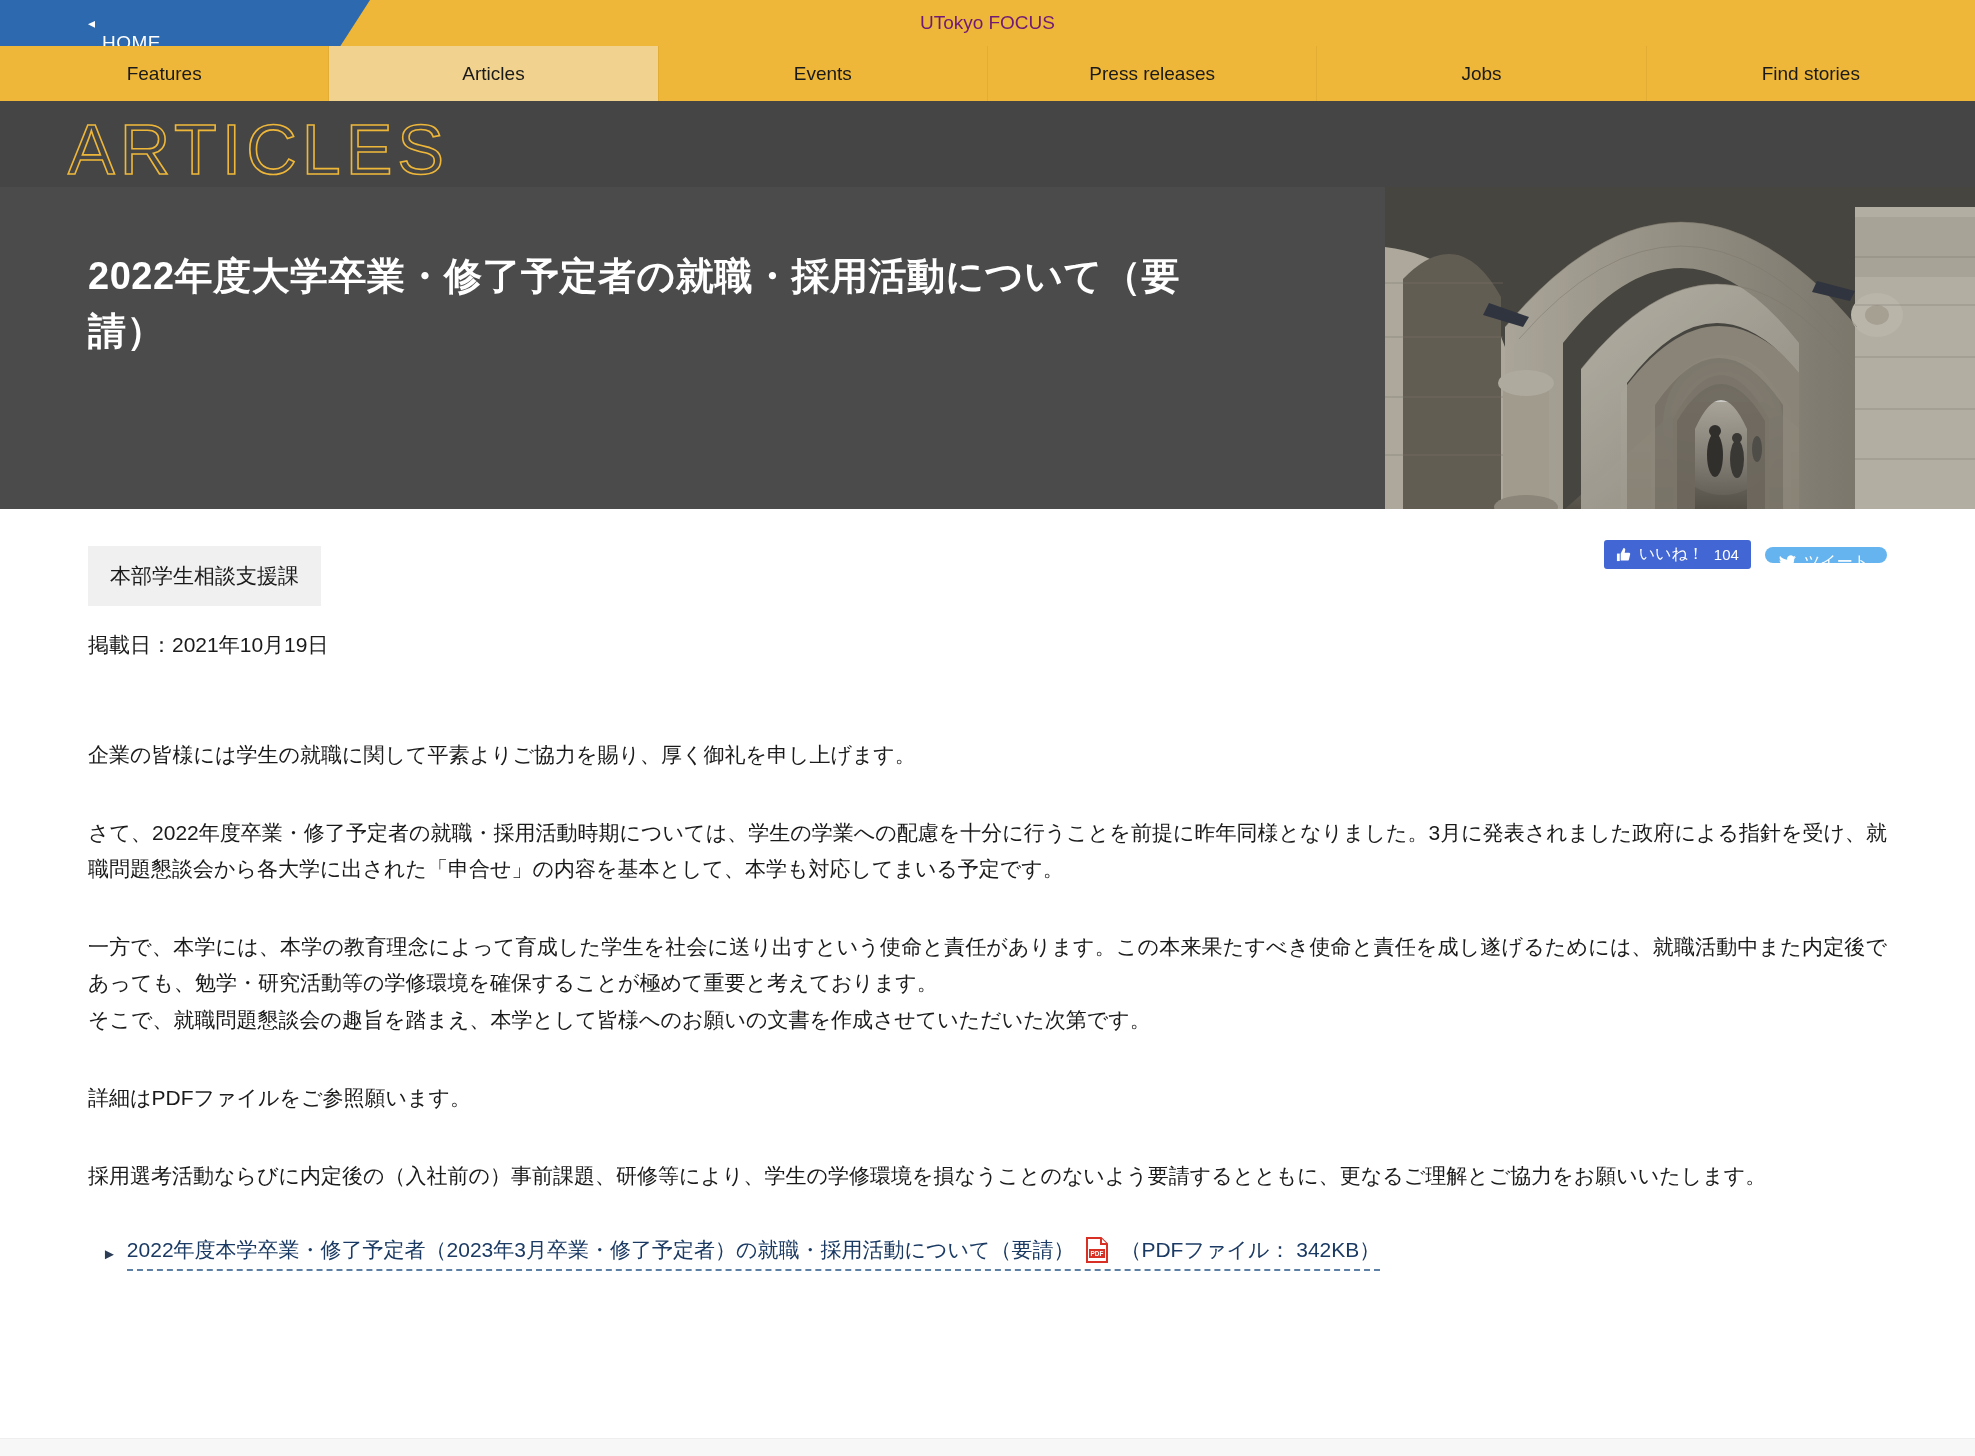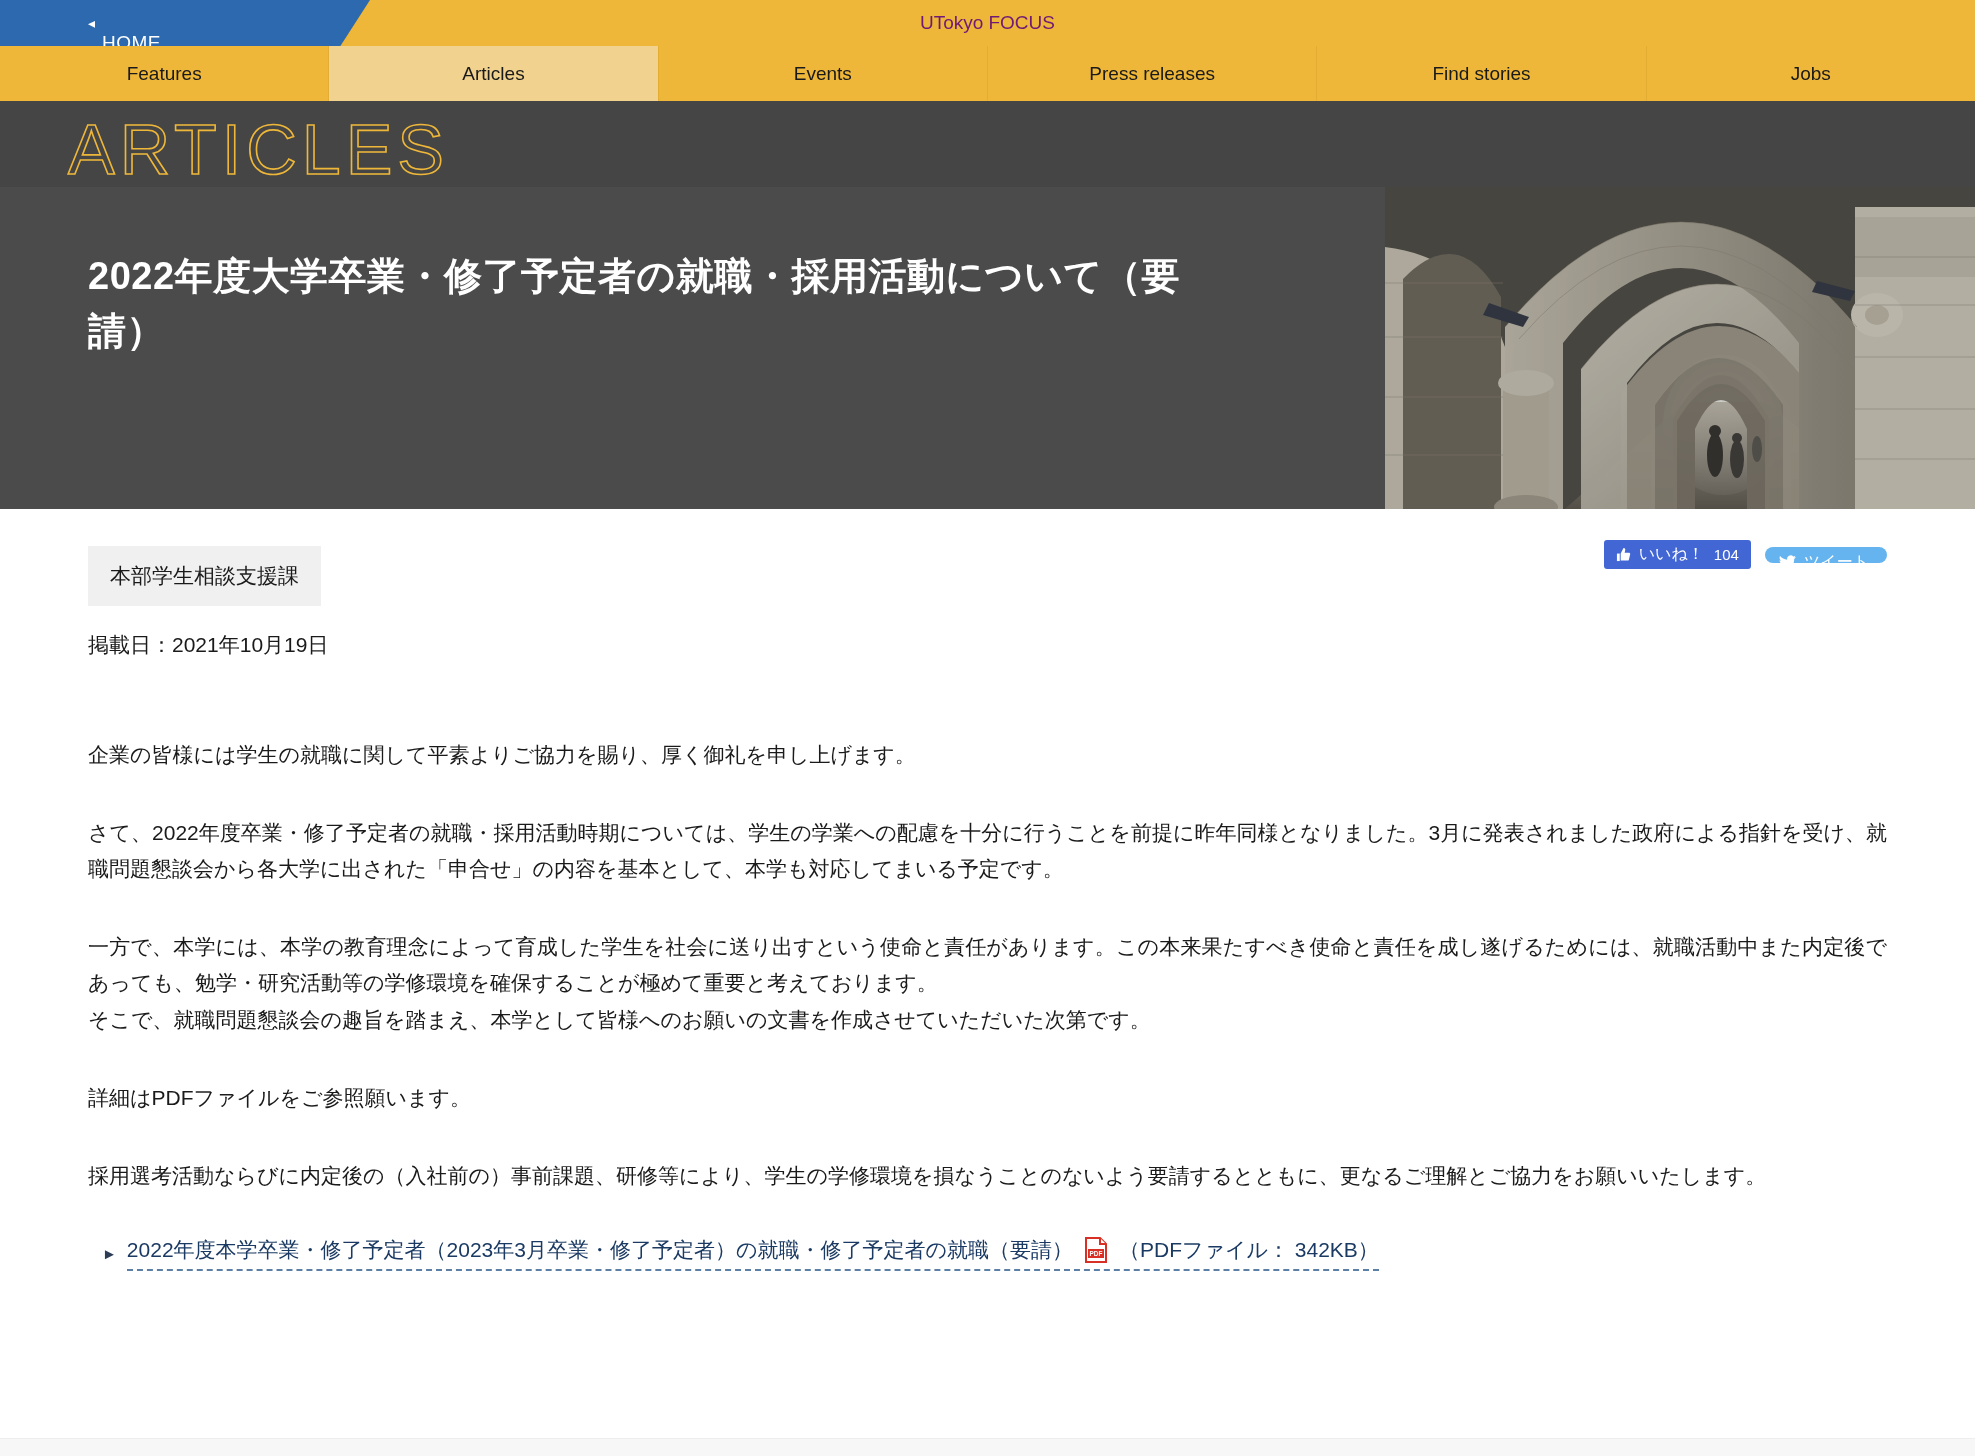--- a/index.html
+++ b/index.html
@@ -317,24 +317,24 @@
     <div class="nav-item active">
       <span>Articles</span>
     </div>
     <div class="nav-item">
       <span>Events</span>
     </div>
     <div class="nav-item">
       <span>Press releases</span>
     </div>
     <div class="nav-item">
+      <span>Jobs</span>
+    </div>
+    <div class="nav-item">
       <span>Find stories</span>
-    </div>
-    <div class="nav-item">
-      <span>Jobs</span>
     </div>
   </nav>
 
   <div class="articles-band">
     <div class="articles-wordmark">ARTICLES</div>
 
     <div class="print-wrap">
       <svg class="print-icon" viewBox="0 0 32 32">
         <rect x="8" y="3" width="16" height="8" fill="none" stroke="#eeb73a" stroke-width="2.4"></rect>
         <rect x="3" y="11" width="26" height="12" fill="none" stroke="#eeb73a" stroke-width="2.4"></rect>
@@ -457,21 +457,21 @@
       <p class="body-para">さて、2022年度卒業・修了予定者の就職・採用活動時期については、学生の学業への配慮を十分に行うことを前提に昨年同様となりました。3月に発表されました政府による指針を受け、就職問題懇談会から各大学に出された「申合せ」の内容を基本として、本学も対応してまいる予定です。</p>
       <p class="body-para" style="white-space: pre-line;">一方で、本学には、本学の教育理念によって育成した学生を社会に送り出すという使命と責任があります。この本来果たすべき使命と責任を成し遂げるためには、就職活動中また内定後であっても、勉学・研究活動等の学修環境を確保することが極めて重要と考えております。
 そこで、就職問題懇談会の趣旨を踏まえ、本学として皆様へのお願いの文書を作成させていただいた次第です。</p>
       <p class="body-para">詳細はPDFファイルをご参照願います。</p>
       <p class="body-para">採用選考活動ならびに内定後の（入社前の）事前課題、研修等により、学生の学修環境を損なうことのないよう要請するとともに、更なるご理解とご協力をお願いいたします。</p>
     </div>
 
     <div class="attachment-row">
       <span class="tri-bullet">►</span>
       <a class="attach-link" href="#">
-        <span>2022年度本学卒業・修了予定者（2023年3月卒業・修了予定者）の就職・修了予定者の就職（要請）</span>
+        <span>2022年度本学卒業・修了予定者（2023年3月卒業・修了予定者）の就職・採用活動について（要請）</span>
         <span class="pdf-badge">
           <svg width="22" height="26" viewBox="0 0 22 26">
             <path d="M1 1h14l6 6v18H1z" fill="#ffffff" stroke="#d93025" stroke-width="2"></path>
             <path d="M15 1v6h6" fill="#ffffff" stroke="#d93025" stroke-width="2"></path>
             <rect x="3" y="12" width="16" height="9" fill="#d93025"></rect>
             <text x="11" y="19.2" font-size="6.4" fill="#ffffff" text-anchor="middle" font-family="Liberation Sans, sans-serif" font-weight="bold">PDF</text>
           </svg>
         </span>
         <span>（PDFファイル： 342KB）</span>
       </a>

